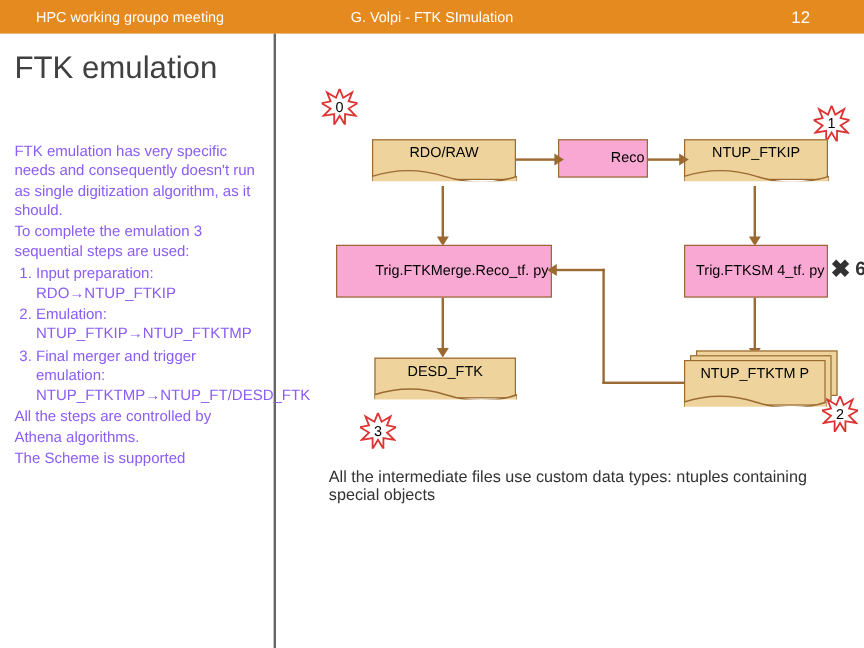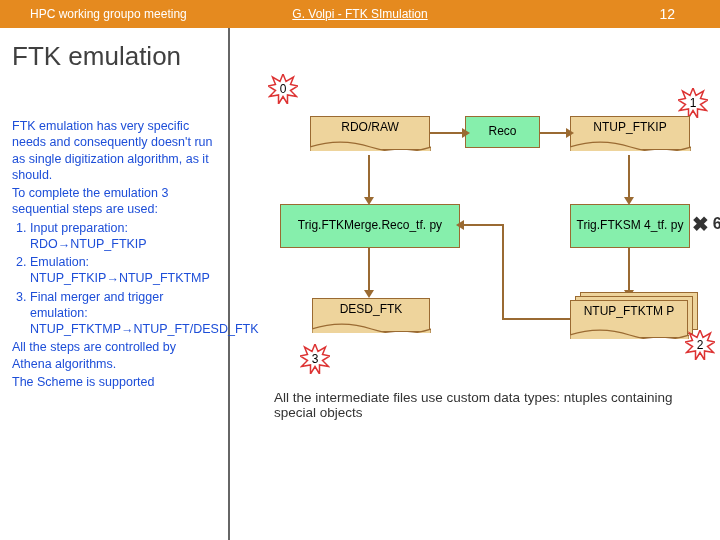--- a/index.html
+++ b/index.html
@@ -1,34 +1,34 @@
 <!DOCTYPE html>
 <html><head>
 <meta charset="utf-8">
 <style>
   * { box-sizing: border-box; margin: 0; padding: 0; }
   body { font-family: Arial, sans-serif; width: 720px; height: 540px; background: #fff; position: relative; overflow: hidden; }
   .topbar { background: #e58a1f; height: 28px; display: flex; align-items: center; color: #fff; font-size: 12px; position: relative; }
   .topbar .left { position: absolute; left: 30px; }
-  .topbar .center { position: absolute; left: 50%; transform: translateX(-50%); text-decoration: underline; }
+  .topbar .center { position: absolute; left: 50%; transform: translateX(-50%); }
   .topbar .right { position: absolute; right: 45px; font-weight: normal; font-size: 14px; }
   .divider { position: absolute; left: 228px; top: 28px; bottom: 0; width: 2px; background: #666; }
   .title { position: absolute; left: 12px; top: 42px; font-size: 26px; color: #404040; line-height: 1.1; }
-  .bodytext { position: absolute; left: 12px; top: 118px; width: 205px; font-size: 12.5px; color: #1d4ed8; line-height: 1.3; }
+  .bodytext { position: absolute; left: 12px; top: 118px; width: 205px; font-size: 12.5px; color: #8b5cf6; line-height: 1.3; }
   .bodytext ol { margin-left: 18px; margin-top: 2px; margin-bottom: 2px; }
   .bodytext li { margin-bottom: 2px; }
   .bodytext p { margin-bottom: 2px; }
   .diagram { position: absolute; left: 240px; top: 60px; right: 0; bottom: 0; }
   .burst { position: absolute; width: 30px; height: 30px; }
   .burst svg { width: 100%; height: 100%; }
   .burst .num { position: absolute; top: 50%; left: 50%; transform: translate(-50%, -50%); font-size: 12px; color: #000; }
   .docshape { position: absolute; background: #eed49c; border: 1.5px solid #9a6a32; font-size: 12px; text-align: center; display: flex; align-items: flex-start; justify-content: center; padding: 4px 4px 10px 4px; line-height:1.1; }
   .docshape .wave { position: absolute; left: -1.5px; right: -1.5px; bottom: -1.5px; height: 10px; overflow: hidden; }
   .docshape .wave svg { width: 100%; height: 12px; display: block; }
-  .rect { position: absolute; background: #86efac; border: 1.5px solid #9a6a32; font-size: 12px; text-align: center; display: flex; align-items: center; justify-content: center; padding: 2px; line-height:1.1; }
+  .rect { position: absolute; background: #f9a8d4; border: 1.5px solid #9a6a32; font-size: 12px; text-align: center; display: flex; align-items: center; justify-content: flex-end; padding: 2px; line-height:1.1; }
   .caption { position: absolute; font-size: 13.5px; color: #333; }
   .mult { position: absolute; font-size: 16px; font-weight: bold; color: #333; display: flex; align-items: center; gap: 4px; }
   .mult .x { font-size: 20px; }
   
   .conn { position: absolute; background: #9a6a32; }
   .arrow-down { position: absolute; width: 0; height: 0; border-left: 5px solid transparent; border-right: 5px solid transparent; border-top: 8px solid #9a6a32; }
   .arrow-right { position: absolute; width: 0; height: 0; border-top: 5px solid transparent; border-bottom: 5px solid transparent; border-left: 8px solid #9a6a32; }
   .arrow-left { position: absolute; width: 0; height: 0; border-top: 5px solid transparent; border-bottom: 5px solid transparent; border-right: 8px solid #9a6a32; }
   .stack-shadow1 { position: absolute; background: #eed49c; border: 1.5px solid #9a6a32; }
   .stack-shadow2 { position: absolute; background: #eed49c; border: 1.5px solid #9a6a32; }

